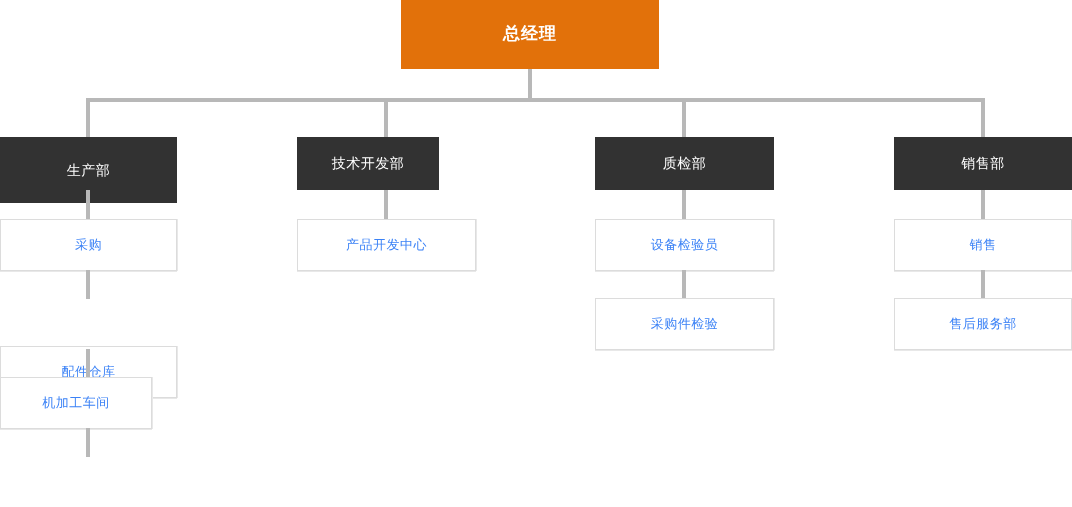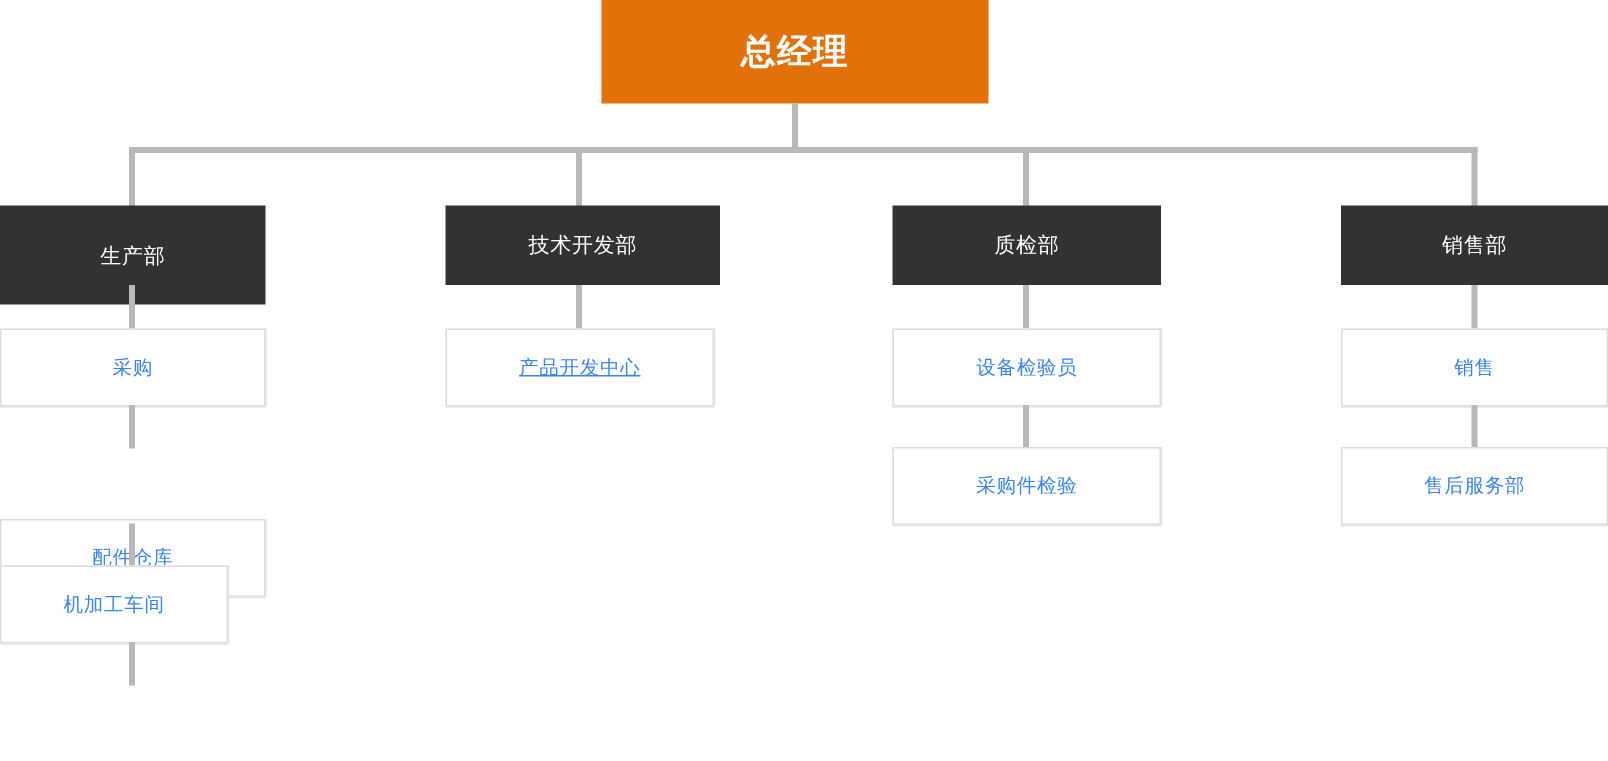--- a/index.html
+++ b/index.html
@@ -39,21 +39,21 @@
     display: flex;
     align-items: center;
     justify-content: center;
     text-align: center;
     line-height: 1.2;
   }
 
   .node-root {
     background: #e2710a;
     color: #ffffff;
-    font-size: 23px;
+    font-size: 17px;
     font-weight: bold;
     letter-spacing: 1px;
   }
 
   .node-dept {
     background: #323232;
     color: #ffffff;
     font-size: 14px;
     font-weight: normal;
     letter-spacing: 0.5px;
@@ -100,26 +100,26 @@
 
   <div class="conn-v" style="left:86px; top:349px; height:29px;"></div>
   <div class="node node-sub" style="left:0px; top:377px; width:152px; height:52px;">
     <span>机加工车间</span>
   </div>
 
   <div class="conn-v" style="left:86px; top:428px; height:29px;"></div>
 
   <div class="conn-v" style="left:384px; top:98px; height:41px;"></div>
 
-  <div class="node node-dept" style="left:297px; top:137px; width:183px; height:53px;">
+  <div class="node node-dept" style="left:297px; top:137px; width:142px; height:53px;">
     <span>技术开发部</span>
   </div>
 
   <div class="conn-v" style="left:384px; top:190px; height:30px;"></div>
-  <div class="node node-sub" style="left:297px; top:219px; width:179px; height:52px;text-decoration:underline;">
+  <div class="node node-sub" style="left:297px; top:219px; width:179px; height:52px;">
     <span>产品开发中心</span>
   </div>
 
   <div class="conn-v" style="left:682px; top:98px; height:41px;"></div>
 
   <div class="node node-dept" style="left:595px; top:137px; width:179px; height:53px;">
     <span>质检部</span>
   </div>
 
   <div class="conn-v" style="left:682px; top:190px; height:30px;"></div>

